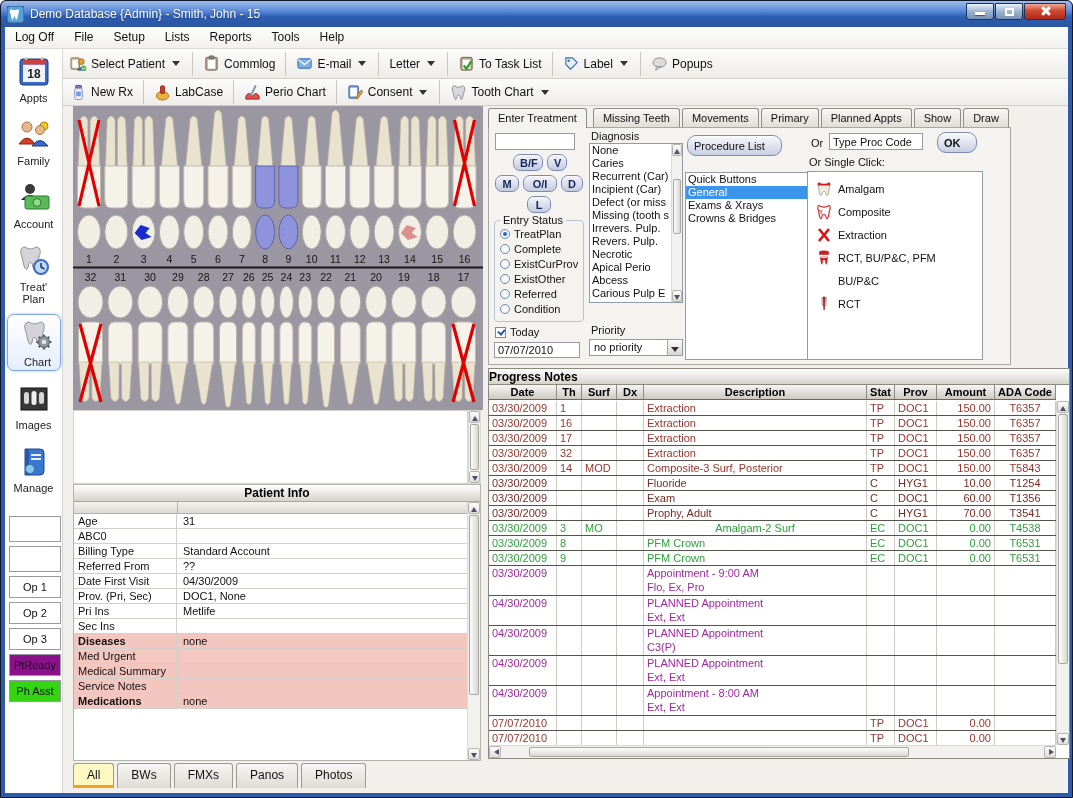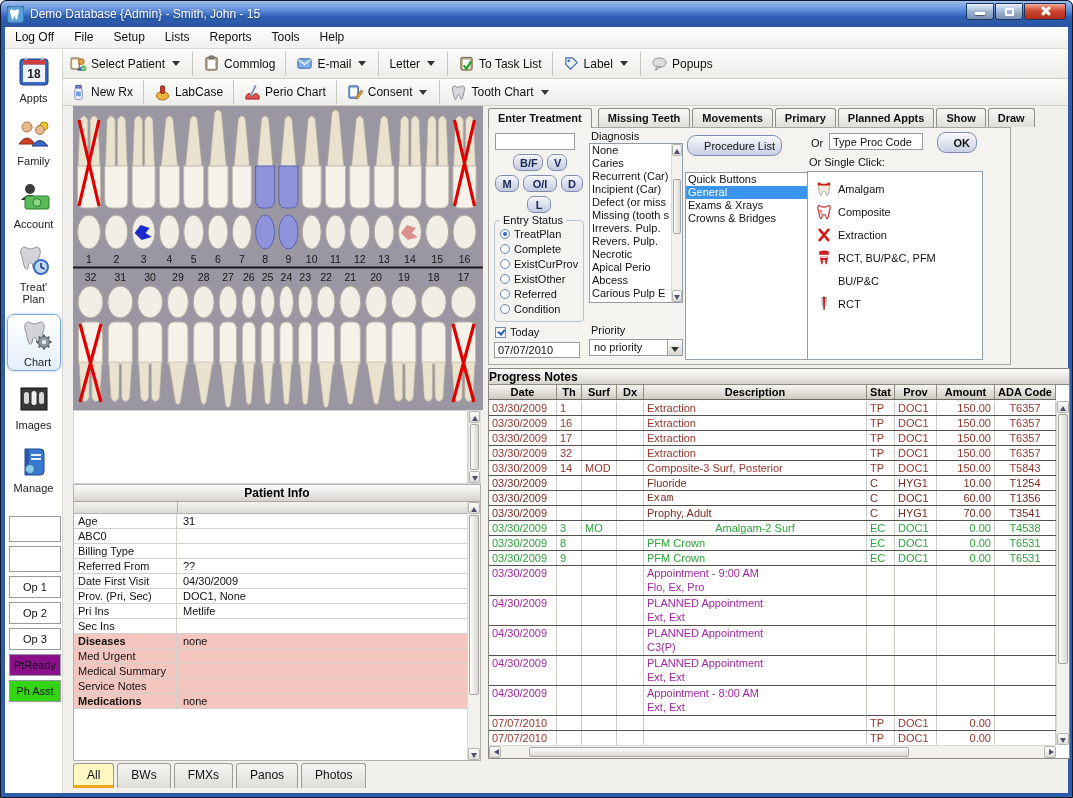--- a/index.html
+++ b/index.html
@@ -62,42 +62,42 @@
   .pi-row{display:flex;height:15px;line-height:14px;font-size:11px;border-bottom:1px solid #D2D0CA;color:#111;}
   .pi-label{width:103px;padding-left:4px;border-right:1px solid #D2D0CA;overflow:hidden;white-space:nowrap;}
   .pi-val{flex:1;padding-left:6px;overflow:hidden;white-space:nowrap;}
   .pi-row.pink{background:#F4C6C0;}
   .pi-row.bold .pi-label{font-weight:bold;}
   
   .bottom-tabs{position:absolute;left:72px;top:762px;height:25px;display:flex;font-size:12px;}
   .btab{padding:4px 13px 0 13px;border:1px solid #9C9A94;border-bottom:none;background:linear-gradient(#F6F5F3,#DEDCD6);margin-right:3px;border-radius:3px 3px 0 0;color:#111;}
   .btab.active{background:#fef9c3;border-bottom:3px solid #F2A21B;padding-bottom:0;}
   
-  .right-tabs{position:absolute;left:487px;top:107px;height:19px;display:flex;font-size:11px;font-weight:bold;}
+  .right-tabs{position:absolute;left:487px;top:107px;height:19px;display:flex;font-size:11px;}
   .rtab{padding:3px 9px 0 9px;border:1px solid #8F8D87;border-bottom:none;border-radius:3px 3px 0 0;background:linear-gradient(#F8F7F5,#E0DED8);margin-right:2px;color:#111;position:relative;}
   .rtab.active{background:#F4F3F0;z-index:3;margin-bottom:-1px;margin-right:6px;}
   .et-panel{position:absolute;left:487px;top:126px;width:523px;height:238px;background:#F4F3F0;border:1px solid #A9A7A1;z-index:2;}
   .et-panel .lbl{position:absolute;font-size:11px;color:#111;white-space:nowrap;}
   .txtbox{position:absolute;border:1px solid #9A98A2;background:#FFF;font-size:11px;font-family:"Liberation Sans",sans-serif;padding:1px 3px;color:#111;}
   .sbtn2{position:absolute;height:17px;border:1px solid #7C8BB5;border-radius:7px;background:linear-gradient(#F4F5FA,#C4CADF);font-size:11px;font-weight:bold;color:#17265A;text-align:center;line-height:15px;box-shadow:inset 0 1px 0 #FFF;}
   .entry-group{position:absolute;left:5px;top:92px;width:90px;height:102px;border:1px solid #B6C4CF;border-radius:4px;}
   .entry-title{position:absolute;top:-7px;left:5px;background:#F4F3F0;font-size:11px;padding:0 3px;color:#111;}
   .radio-row{display:flex;align-items:center;gap:4px;height:15px;font-size:11px;padding-left:5px;color:#111;}
   .radio{width:10px;height:10px;border-radius:50%;border:1px solid #6E8CB2;background:radial-gradient(#FFF,#E8EEF4);position:relative;flex:0 0 auto;}
   .radio.sel::after{content:"";position:absolute;left:2px;top:2px;width:4px;height:4px;border-radius:50%;background:#2C66C9;}
   .chk{width:11px;height:11px;border:1px solid #6E8CB2;background:#FFF;position:relative;flex:0 0 auto;}
   .chk.on::after{content:"";position:absolute;left:2px;top:1px;width:5px;height:3px;border-left:2px solid #2558B8;border-bottom:2px solid #2558B8;transform:rotate(-50deg);}
   .today-row{position:absolute;left:6px;top:198px;display:flex;align-items:center;gap:4px;font-size:11px;color:#111;}
   .listbox{position:absolute;border:1px solid #8F9DA8;background:#FFF;overflow:hidden;}
   .li{font-size:11px;height:13px;line-height:13px;padding-left:2px;white-space:nowrap;overflow:hidden;color:#111;}
   .li.sel{background:#3C95EC;color:#FFF;}
   .combo{position:absolute;border:1px solid #8F9DA8;background:#FFF;font-size:11px;line-height:15px;padding-left:4px;color:#111;}
   .combo .drop{position:absolute;right:0;top:0;bottom:0;width:15px;background:linear-gradient(#FDFDFD,#D8D6D0);border-left:1px solid #A8A6A0;}
   .combo .drop::after{content:"";position:absolute;left:50%;top:50%;margin:-1px 0 0 -4px;border:4px solid transparent;border-top:5px solid #333;}
-  .push-btn{position:absolute;border:1px solid #7C8BB5;border-radius:9px;background:linear-gradient(#F8F9FC,#C9CFE3);font-size:11px;text-align:right;color:#111;box-shadow:inset 0 1px 0 #FFF;}
+  .push-btn{position:absolute;border:1px solid #7C8BB5;border-radius:9px;background:linear-gradient(#F8F9FC,#C9CFE3);font-size:11px;text-align:left;color:#111;box-shadow:inset 0 1px 0 #FFF;}
   .sc-item{display:flex;align-items:center;gap:7px;height:23px;padding-left:9px;font-size:11px;color:#111;}
   
   .progress-notes{position:absolute;left:487px;top:367px;width:582px;height:391px;background:#FFF;border:1px solid #8A887F;}
   .pn-title{height:16px;line-height:16px;background:linear-gradient(#FEFEFE,#D6D3CC);border-bottom:1px solid #8A887F;font-weight:bold;font-size:12px;color:#000;}
   .pn-header{display:flex;height:15px;background:linear-gradient(#F6F5F2,#CDCAC2);border-bottom:1px solid #6A685F;font-weight:bold;font-size:11px;margin-right:13px;color:#000;}
   .pn-hcell{border-right:1px solid #8E8B82;text-align:center;line-height:14px;overflow:hidden;white-space:nowrap;flex:0 0 auto;}
   .pn-body{position:absolute;left:0;top:32px;right:13px;bottom:13px;overflow:hidden;}
   .pn-row{display:flex;border-bottom:1px solid #55534E;font-size:11px;}
   .pn-cell{border-right:1px solid #CCCAC4;padding:0 3px;overflow:hidden;white-space:nowrap;flex:0 0 auto;line-height:14px;}
   .pn-row.h1{height:15px;} .pn-row.h2{height:30px;}
@@ -562,20 +562,21 @@
         <div class="pi-row">
           <span class="pi-label">Age</span>
           <span class="pi-val">31</span>
         </div>
         <div class="pi-row">
           <span class="pi-label">ABC0</span>
           <span class="pi-val"></span>
         </div>
         <div class="pi-row">
           <span class="pi-label">Billing Type</span>
+          <span class="pi-val">Standard Account</span>
         </div>
         <div class="pi-row">
           <span class="pi-label">Referred From</span>
           <span class="pi-val">??</span>
         </div>
         <div class="pi-row">
           <span class="pi-label">Date First Visit</span>
           <span class="pi-val">04/30/2009</span>
         </div>
         <div class="pi-row">
@@ -866,21 +867,21 @@
           <span class="pn-cell" style="width: 28px;">C</span>
           <span class="pn-cell" style="width: 42px;">HYG1</span>
           <span class="pn-cell amt" style="width: 58px;">10.00</span>
           <span class="pn-cell ctr" style="flex: 1 1 0%;">T1254</span>
         </div>
         <div class="pn-row h1 c">
           <span class="pn-cell" style="width: 68px;">03/30/2009</span>
           <span class="pn-cell" style="width: 25px;"></span>
           <span class="pn-cell" style="width: 35px;"></span>
           <span class="pn-cell" style="width: 27px;"></span>
-          <span class="pn-cell" style="width: 223px; font-family: Liberation Mono, monospace;">
+          <span class="pn-cell" style="width: 223px;">
             <div>Exam</div>
           </span>
           <span class="pn-cell" style="width: 28px;">C</span>
           <span class="pn-cell" style="width: 42px;">DOC1</span>
           <span class="pn-cell amt" style="width: 58px;">60.00</span>
           <span class="pn-cell ctr" style="flex: 1 1 0%;">T1356</span>
         </div>
         <div class="pn-row h1 c">
           <span class="pn-cell" style="width: 68px;">03/30/2009</span>
           <span class="pn-cell" style="width: 25px;"></span>

